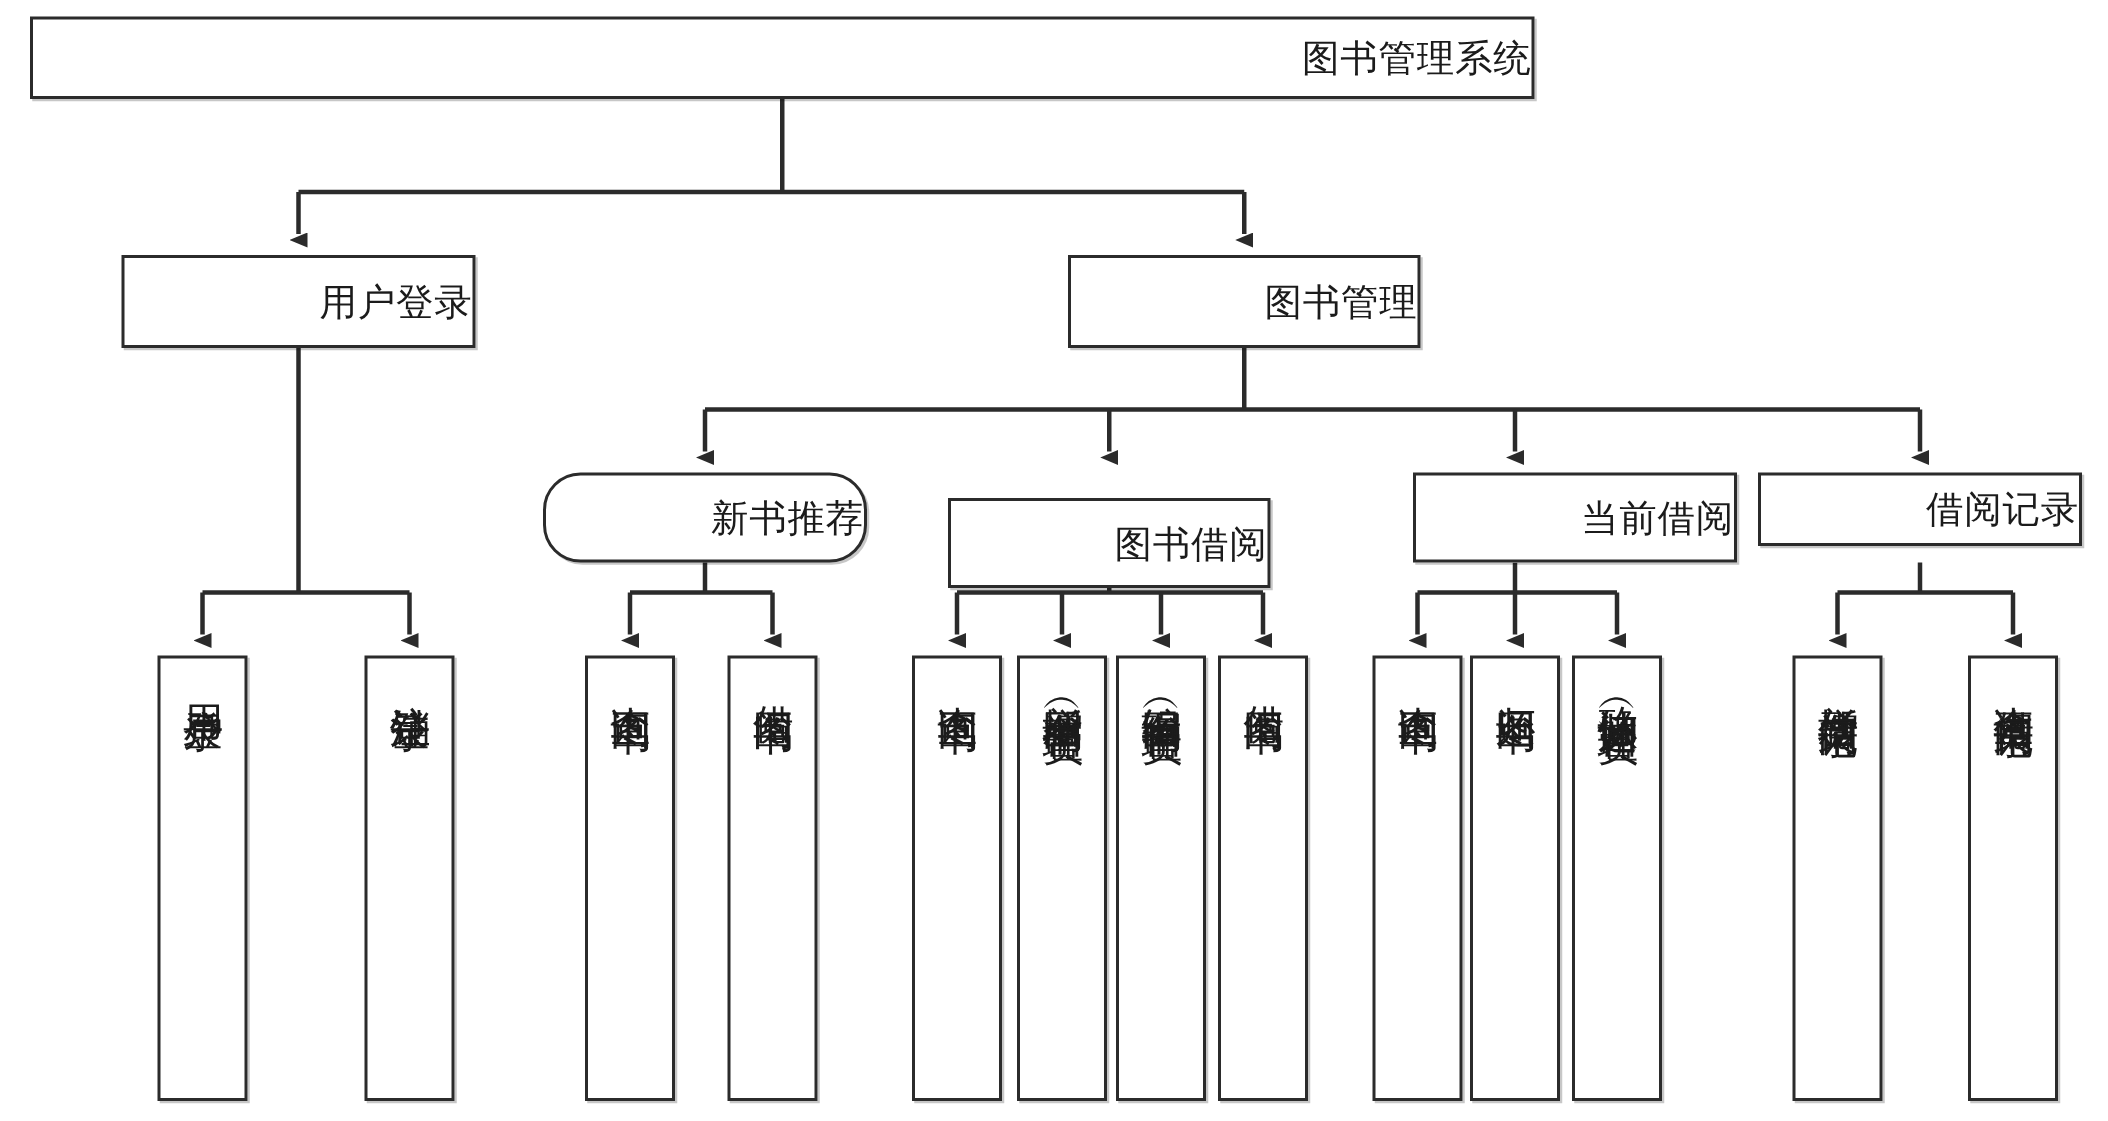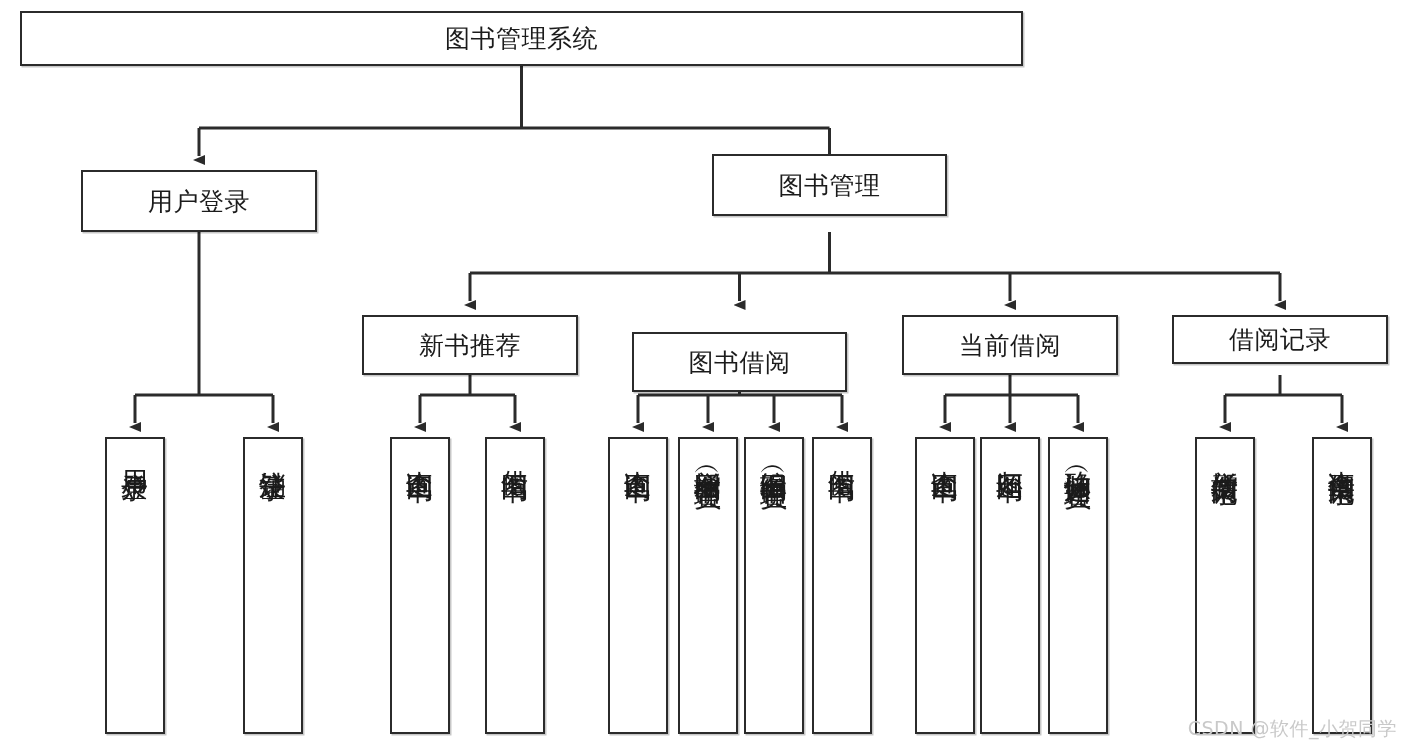--- a/index.html
+++ b/index.html
@@ -25,21 +25,21 @@
     height: 747px;
     pointer-events: none;
   }
   .node {
     position: absolute;
     box-sizing: border-box;
     border: 2px solid #2b2b2b;
     background: #ffffff;
     display: flex;
     align-items: center;
-    justify-content: center;
+    justify-content: flex-end;
     box-shadow: 1.5px 1.5px 0 rgba(0,0,0,0.22);
   }
   .node-label {
     color: #1b1b1b;
     text-align: center;
     line-height: 1.16;
     letter-spacing: 0.5px;
     white-space: nowrap;
   }
   .node.horizontal .node-label {
@@ -113,30 +113,30 @@
         <path d="M1342,395 L1342,423" marker-end="url(#arrowhead)"></path>
       </g>
   </svg>
   <div id="nodes-layer">
       <div class="node horizontal" style="left: 20px; top: 11px; width: 1003px; height: 55px;">
         <span class="node-label">图书管理系统</span>
       </div>
       <div class="node horizontal" style="left: 81px; top: 170px; width: 236px; height: 62px;">
         <span class="node-label">用户登录</span>
       </div>
-      <div class="node horizontal" style="left: 712px; top: 154px; width: 235px; height: 62px;">
+      <div class="node horizontal" style="left: 712px; top: 170px; width: 235px; height: 62px;">
         <span class="node-label">图书管理</span>
       </div>
-      <div class="node horizontal" style="left: 362px; top: 315px; width: 216px; height: 60px;">
+      <div class="node horizontal" style="left: 362px; top: 315px; width: 216px; height: 60px; border-radius: 25px;">
         <span class="node-label">新书推荐</span>
       </div>
       <div class="node horizontal" style="left: 632px; top: 332px; width: 215px; height: 60px;">
         <span class="node-label">图书借阅</span>
       </div>
-      <div class="node horizontal" style="left: 902px; top: 315px; width: 216px; height: 60px;">
+      <div class="node horizontal" style="left: 942px; top: 315px; width: 216px; height: 60px;">
         <span class="node-label">当前借阅</span>
       </div>
       <div class="node horizontal" style="left: 1172px; top: 315px; width: 216px; height: 49px;">
         <span class="node-label">借阅记录</span>
       </div>
       <div class="node vertical" style="left: 105px; top: 437px; width: 60px; height: 297px;">
         <span class="node-label">用户登录</span>
       </div>
       <div class="node vertical" style="left: 243px; top: 437px; width: 60px; height: 297px;">
         <span class="node-label">注销登录</span>
@@ -168,14 +168,13 @@
       <div class="node vertical" style="left: 1048px; top: 437px; width: 60px; height: 297px;">
         <span class="node-label">确认归还（管理员）</span>
       </div>
       <div class="node vertical" style="left: 1195px; top: 437px; width: 60px; height: 297px;">
         <span class="node-label">新增借阅记录</span>
       </div>
       <div class="node vertical" style="left: 1312px; top: 437px; width: 60px; height: 297px;">
         <span class="node-label">查询借阅记录</span>
       </div>
     </div>
-  <div id="watermark">CSDN @软件_小贺同学</div>
 </div>
 
 </body></html>

